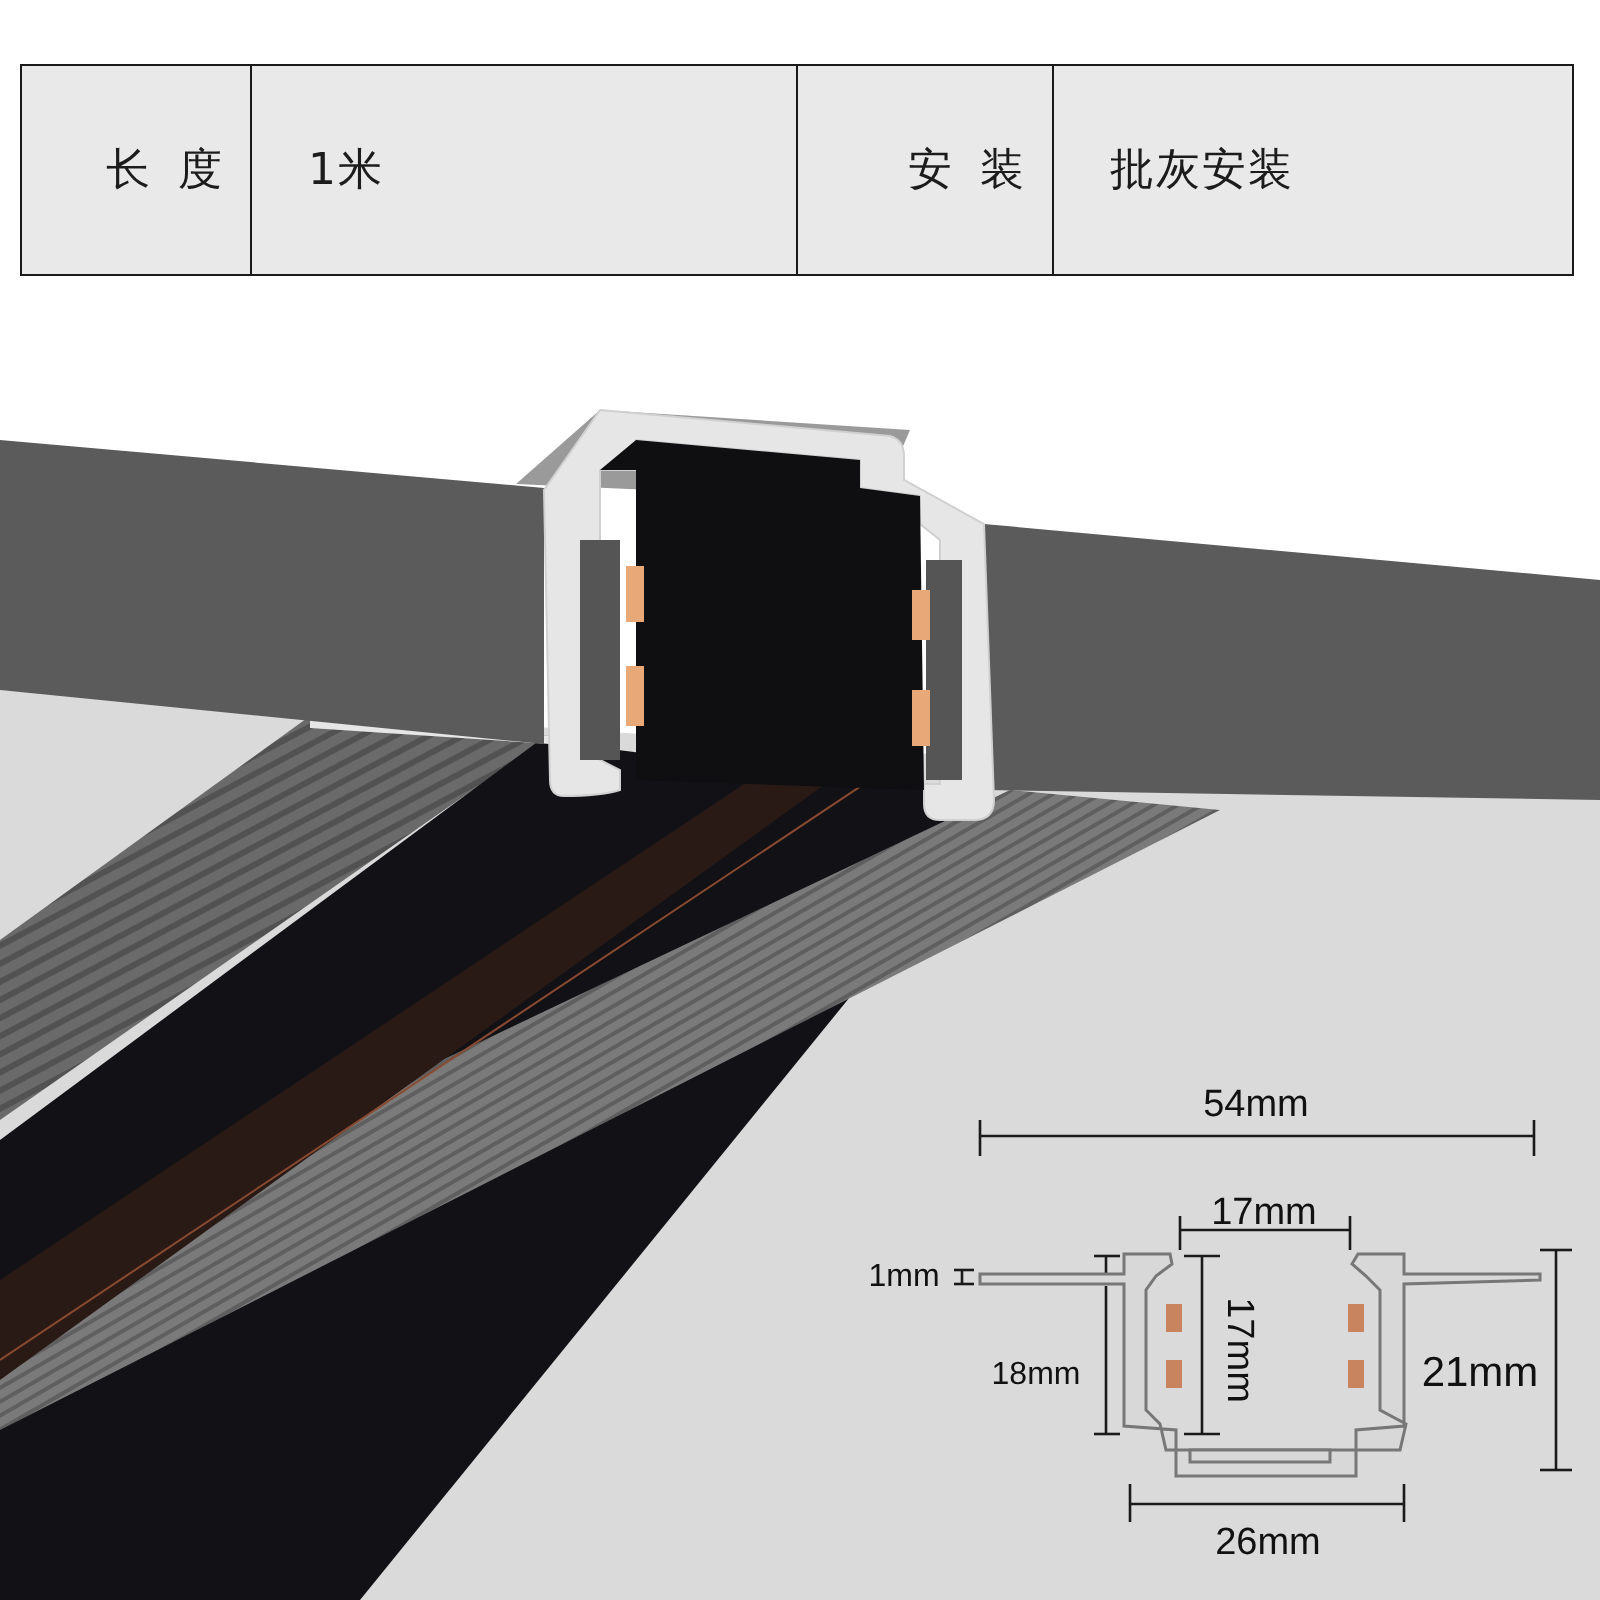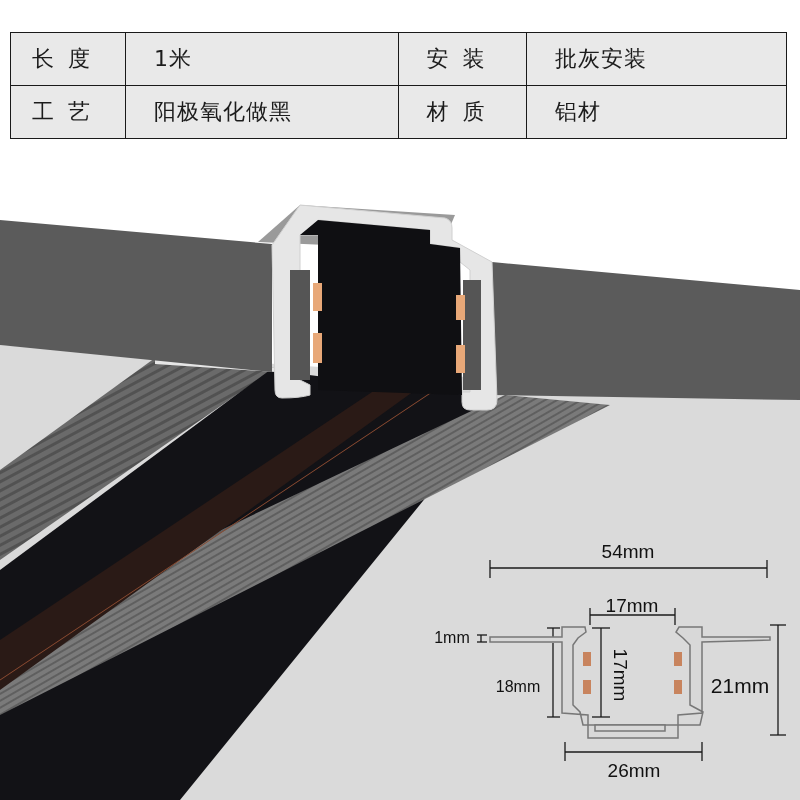--- a/index.html
+++ b/index.html
@@ -1,41 +1,35 @@
 <!DOCTYPE html>
 <html><head>
 <meta charset="utf-8">
 <style>
   html, body { margin:0; padding:0; }
   body { width:800px; height:800px; position:relative; overflow:hidden; background:#ffffff;
          font-family:"DejaVu Sans", "Liberation Sans", sans-serif; }
   .spec-table { position:absolute; left:10px; top:32px; width:777px; height:106px;
                 border-collapse:collapse; background:#e9e9e9; }
   .spec-table td { border:1.5px solid #1a1a1a; font-size:22px; color:#1c1c1c; height:52px; padding:0; }
-  .spec-table td.label { text-align:center; letter-spacing:14px;font-family:Liberation Mono, monospace; }
+  .spec-table td.label { text-align:right; letter-spacing:14px;font-family:Liberation Mono, monospace; }
   .spec-table td.value { padding-left:28px; letter-spacing:1px; }
   .scene { position:absolute; left:0; top:180px; width:800px; height:620px; }
   .diagram-text { font-family:"Liberation Sans", sans-serif; fill:#111; }
 </style>
 </head>
 <body>
 
 <table class="spec-table">
   <tbody>
       <tr>
     <td class="label" style="width:114px">长度</td>
     <td class="value" style="width:244px">1米</td>
     <td class="label" style="width:127px">安装</td>
     <td class="value">批灰安装</td>
-  </tr>
-  <tr>
-    <td class="label">工艺</td>
-    <td class="value">阳极氧化做黑</td>
-    <td class="label">材质</td>
-    <td class="value">铝材</td>
   </tr>
 </tbody>
   </table>
 
 <svg class="scene" viewBox="0 180 800 620" width="800" height="620">
   <defs>
     <pattern id="ridges" patternUnits="userSpaceOnUse" width="8" height="8" patternTransform="rotate(-28)">
       <rect width="8" height="8" fill="#6a6a6a"></rect>
       <rect width="8" height="3" fill="#525252"></rect>
     </pattern>

